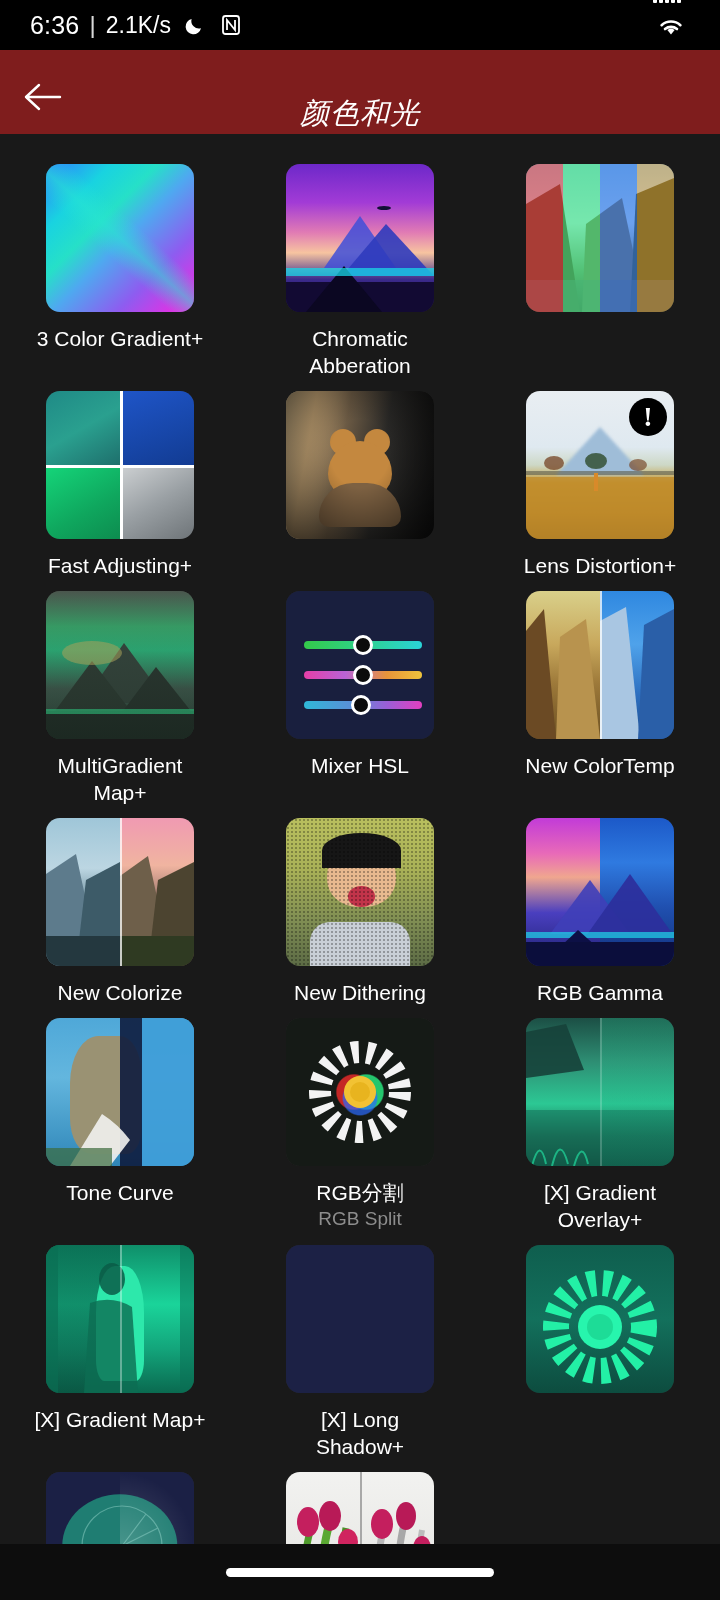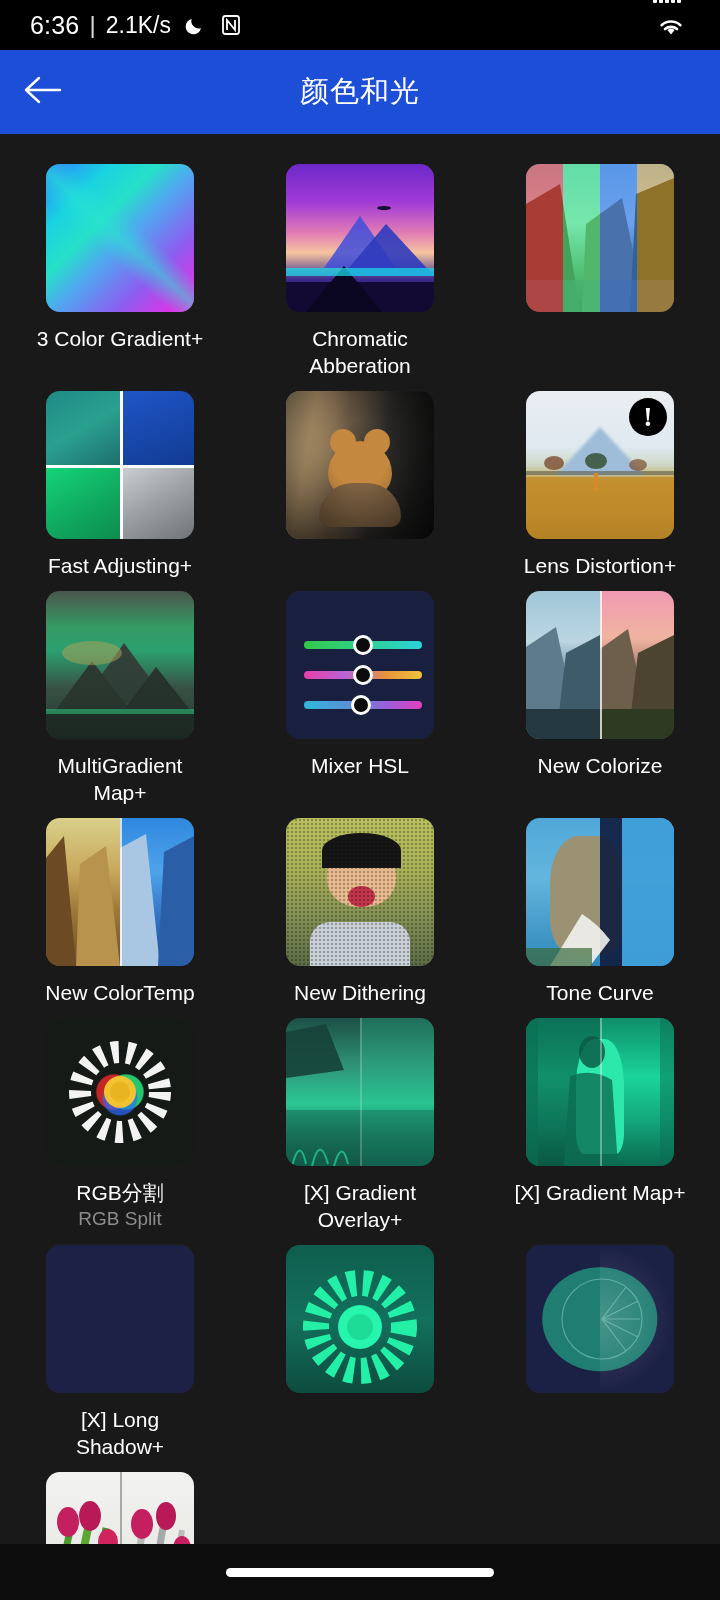--- a/index.html
+++ b/index.html
@@ -45,22 +45,23 @@
     display:flex; align-items:center; justify-content:center; position:relative;
   }
   .sb-batt::after{
     content:""; position:absolute; right:-5px; top:7px; width:3px; height:9px;
     background:#fff; border-radius:0 2px 2px 0;
   }
   .sb-batt span{ font-size:11px; font-weight:700; line-height:1; }
 
   
   .appbar{
-    height:84px; display:flex; align-items:center; position:relative;
-    background:#1d4ed8;
+    height:84px; display:flex; align-items:flex-end; position:relative;
+    background:#7f1d1d;
+    font-style:italic;
   }
   .back-btn{
     width:70px; height:70px; margin-left:8px;
     display:flex; align-items:center; justify-content:center;
     cursor:pointer;
   }
   .appbar-title{
     position:absolute; left:0; right:0; text-align:center;
     font-size:29px; font-weight:400; letter-spacing:1px;
     pointer-events:none;
@@ -402,20 +403,39 @@
       </div>
       <div class="slider" style="top:74%; background:linear-gradient(90deg,#2fb8d8,#5a8fd8 40%,#9a5fd8 70%,#e23fc0)">
         <div class="knob" style="left:48%"></div>
       </div>
     </div>
     <div class="caption">Mixer HSL</div>
   </div>
 
   <div class="cell">
     <div class="thumb">
+      <div class="split-l" style="background:linear-gradient(180deg,#d9d08a 0%,#c8a85c 36%,#9e7a3a 62%,#6a4f22 100%)">
+        <svg class="fill" viewBox="0 0 74 148" preserveAspectRatio="none">
+          <polygon points="0,40 18,18 30,148 0,148" fill="#6b4a24"></polygon>
+          <polygon points="34,46 60,28 74,148 30,148" fill="#b8934e"></polygon>
+        </svg>
+      </div>
+      <div class="split-r" style="background:linear-gradient(180deg,#2f88e0 0%,#4fa2ea 36%,#2d6fc0 70%,#1d4f92 100%)">
+        <svg class="fill" viewBox="0 0 74 148" preserveAspectRatio="none">
+          <polygon points="0,30 26,16 40,148 0,148" fill="#a9c6e2"></polygon>
+          <polygon points="44,34 74,18 74,148 38,148" fill="#2a5fa8"></polygon>
+        </svg>
+      </div>
+      <div class="splitline"></div>
+    </div>
+    <div class="caption">New ColorTemp</div>
+  </div>
+
+  <div class="cell">
+    <div class="thumb">
       <div class="split-l" style="background:linear-gradient(180deg,#9fc6d8 0%,#bcd6e2 34%,#5d7f8e 62%,#2f4a52 100%)">
         <svg class="fill" viewBox="0 0 74 148" preserveAspectRatio="none">
           <polygon points="0,56 30,36 54,148 0,148" fill="#5d7b8c"></polygon>
           <polygon points="40,62 74,44 74,148 30,148" fill="#3d5b68"></polygon>
           <rect x="0" y="118" width="74" height="30" fill="#24383f"></rect>
         </svg>
       </div>
       <div class="split-r" style="background:linear-gradient(180deg,#f09ab2 0%,#f0b4a0 32%,#8a6a62 60%,#3a3228 100%)">
         <svg class="fill" viewBox="0 0 74 148" preserveAspectRatio="none">
           <polygon points="0,58 28,38 52,148 0,148" fill="#6e5f4a"></polygon>
@@ -423,49 +443,44 @@
           <rect x="0" y="118" width="74" height="30" fill="#2f3a22"></rect>
         </svg>
       </div>
       <div class="splitline"></div>
     </div>
     <div class="caption">New Colorize</div>
   </div>
 
   <div class="cell">
     <div class="thumb">
-      <div class="split-l" style="background:linear-gradient(180deg,#d9d08a 0%,#c8a85c 36%,#9e7a3a 62%,#6a4f22 100%)">
-        <svg class="fill" viewBox="0 0 74 148" preserveAspectRatio="none">
-          <polygon points="0,40 18,18 30,148 0,148" fill="#6b4a24"></polygon>
-          <polygon points="34,46 60,28 74,148 30,148" fill="#b8934e"></polygon>
-        </svg>
-      </div>
-      <div class="split-r" style="background:linear-gradient(180deg,#2f88e0 0%,#4fa2ea 36%,#2d6fc0 70%,#1d4f92 100%)">
-        <svg class="fill" viewBox="0 0 74 148" preserveAspectRatio="none">
-          <polygon points="0,30 26,16 40,148 0,148" fill="#a9c6e2"></polygon>
-          <polygon points="44,34 74,18 74,148 38,148" fill="#2a5fa8"></polygon>
-        </svg>
-      </div>
-      <div class="splitline"></div>
-    </div>
-    <div class="caption">New ColorTemp</div>
-  </div>
-
-  <div class="cell">
-    <div class="thumb">
       <div class="fill art-dith"></div>
       <div class="dith-face"></div>
       <div class="dith-hair"></div>
       <div class="dith-mouth"></div>
       <div class="dith-body"></div>
       <div class="dots"></div>
     </div>
     <div class="caption">New Dithering</div>
   </div>
 
+  <div class="cell">
+    <div class="thumb">
+      <div class="split-l art-gamma"></div>
+      <div class="split-r" style="background:linear-gradient(180deg,#1c59c8 0%,#2f7ae0 30%,#2050b0 60%,#11307a 100%)"></div>
+      <svg class="fill" viewBox="0 0 148 148" preserveAspectRatio="none">
+        <polygon points="64,62 104,116 24,116" fill="#3f3fb8" opacity=".9"></polygon>
+        <polygon points="104,56 148,118 60,118" fill="#2d2f9c" opacity=".92"></polygon>
+        <rect x="0" y="114" width="148" height="6" fill="#1fd6e8" opacity=".7"></rect>
+        <polygon points="52,112 92,148 14,148" fill="#0d1046"></polygon>
+        <rect x="0" y="124" width="148" height="24" fill="#0b0e3c"></rect>
+      </svg>
+    </div>
+    <div class="caption">RGB Gamma</div>
+  </div>
 
   <div class="cell">
     <div class="thumb">
       <div class="fill art-tone"></div>
       <div class="tone-rock"></div>
       <svg class="fill" viewBox="0 0 148 148" preserveAspectRatio="none">
         <rect x="74" y="0" width="22" height="148" fill="#0e1c3e" opacity=".9"></rect>
         <rect x="96" y="0" width="52" height="148" fill="#3f9ed8" opacity=".95"></rect>
         <path d="M56 96 q16 10 28 26 l-20 26 h-40 z" fill="#f2f2f0" opacity=".9"></path>
         <rect x="0" y="130" width="66" height="18" fill="#3c6b3c" opacity=".7"></rect>

